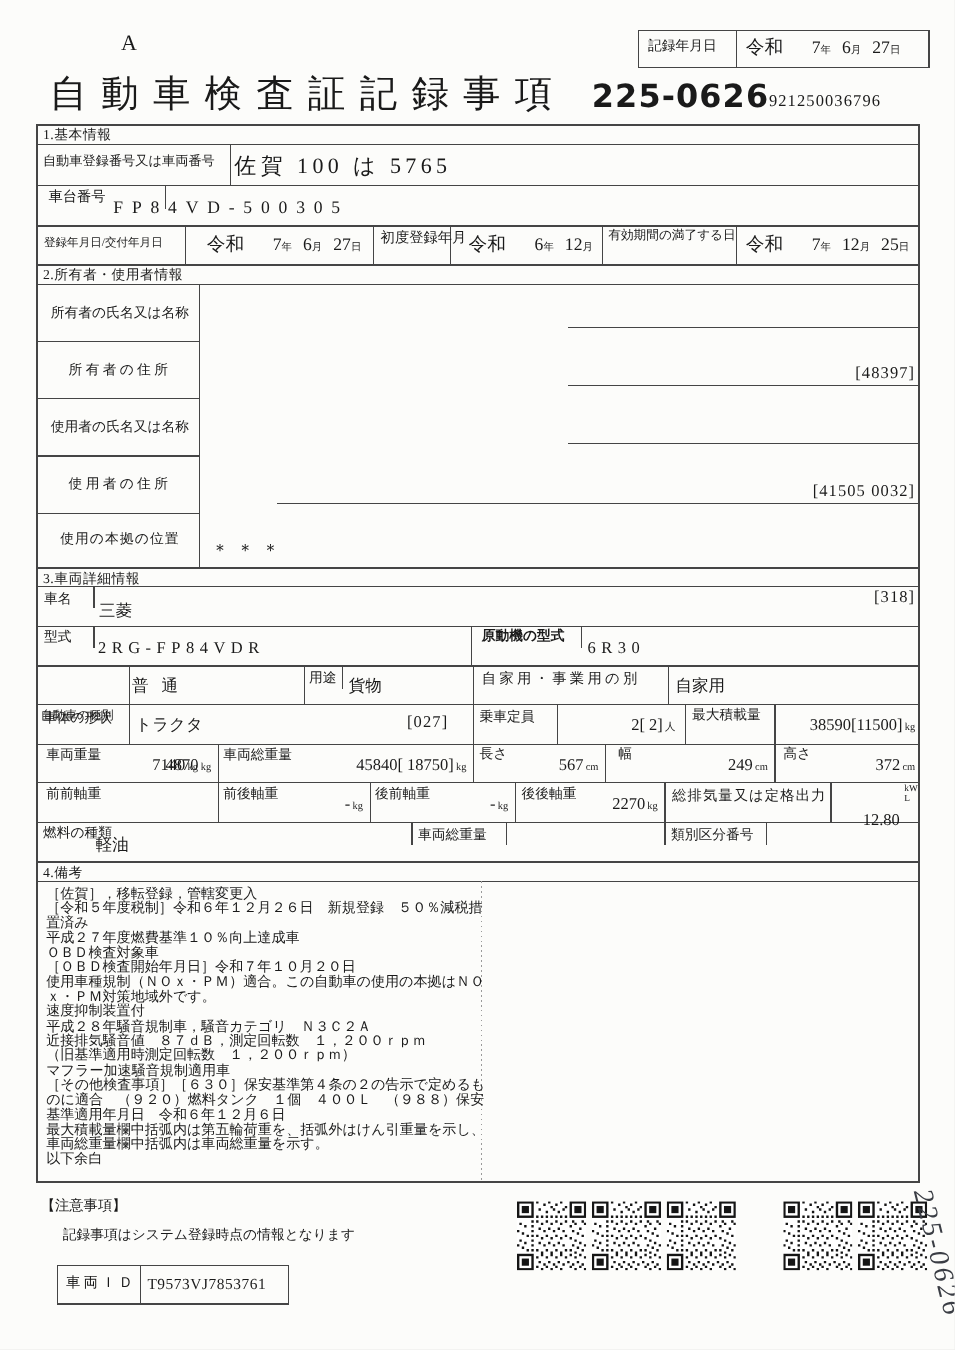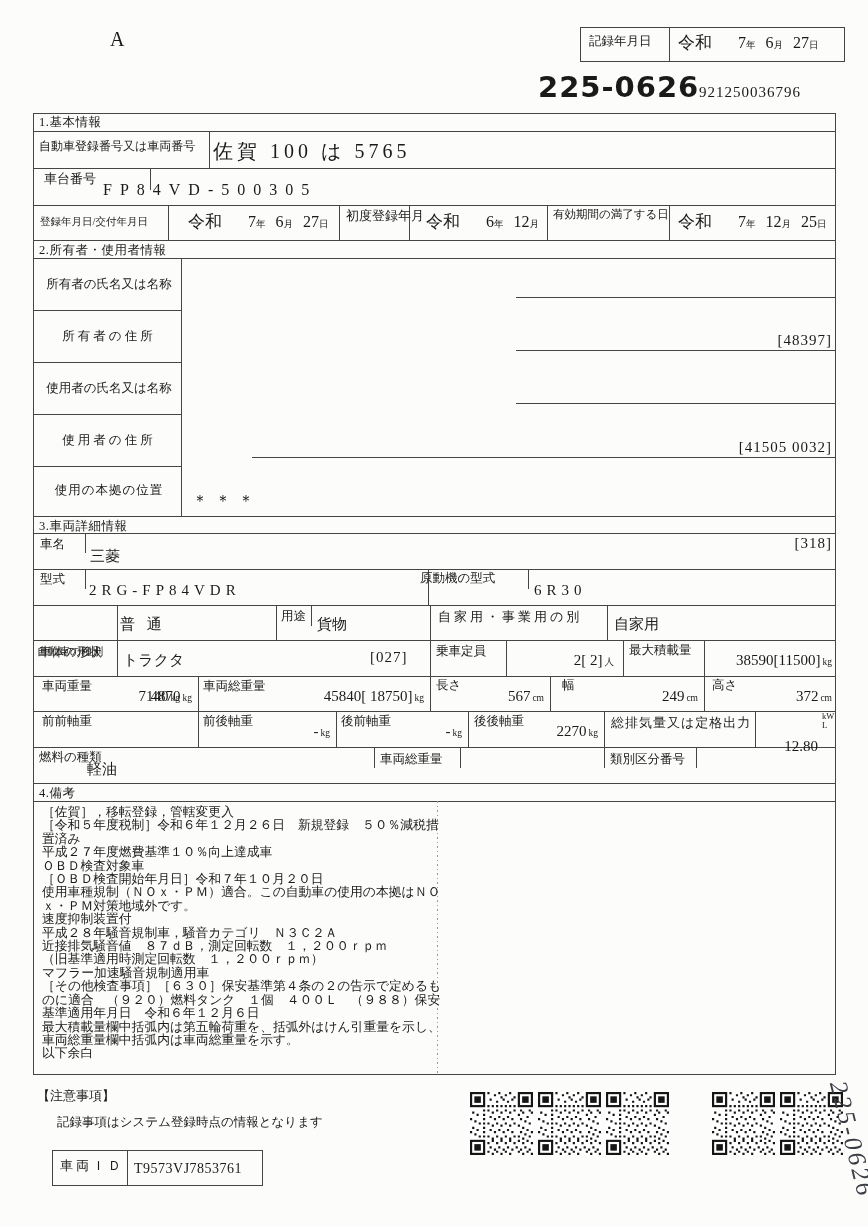--- a/index.html
+++ b/index.html
@@ -100,20 +100,21 @@
       <line x1="696.5" y1="747" x2="696.5" y2="768"></line>
       <rect x="580.5" y="27.5" width="264" height="34"></rect>
       <line x1="669.5" y1="27" x2="669.5" y2="61"></line>
       <rect x="52.5" y="1150.5" width="210" height="35"></rect>
       <line x1="127.5" y1="1150" x2="127.5" y2="1185"></line>
     </g>
     <line x1="437.5" y1="801" x2="437.5" y2="1075" stroke="#9a9a9a" stroke-width="1" stroke-dasharray="1.5,3"></line>
   </svg>
 
   <div class="t" style="left:110px;top:28px;font-size:20px;">A</div>
+  <div class="t title" style="left:45px;top:66px;">自動車検査証記録事項</div>
   <div class="t docnum" style="left:538px;top:71px;">225-0626</div>
   <div class="t serial" style="left:699px;top:84px;">921250036796</div>
 
   <div class="t lab" style="left:589px;top:34px;">記録年月日</div>
   <div class="t" style="left:678px;top:33px;">
     <span class="era">令和</span><span class="dn">7</span><span class="du">年</span><span class="dn">6</span><span class="du">月</span><span class="dn">27</span><span class="du">日</span>
   </div>
 
   <div class="t sechead" style="left:39px;top:115px;">1.基本情報</div>
   <div class="t" style="left:39px;top:141px;font-size:12px;font-family:Liberation Mono, monospace;">自動車登録番号又は車両番号</div>
@@ -144,21 +145,21 @@
   <div class="t code right" style="left:672px;top:439px;width:160px;">[41505 0032]</div>
   <div class="t stars" style="left:192px;top:492px;">＊＊＊</div>
 
   <div class="t sechead" style="left:39px;top:519px;">3.車両詳細情報</div>
   <div class="t lab" style="left:40px;top:537px;">車名</div>
   <div class="t val" style="left:90px;top:548px;">三菱</div>
   <div class="t code right" style="left:750px;top:535px;width:82px;">[318]</div>
 
   <div class="t lab" style="left:40px;top:572px;">型式</div>
   <div class="t" style="left:89px;top:582px;font-size:15px;letter-spacing:5px;">2RG-FP84VDR</div>
-  <div class="t lab" style="left:420px;top:571px;">原動機の型式</div>
+  <div class="t lab" style="left:438px;top:571px;font-weight:bold;">原動機の型式</div>
   <div class="t" style="left:534px;top:582px;font-size:15px;letter-spacing:5px;">6R30</div>
 
   <div class="t lab-s" style="left:37px;top:645px;">自動車の種別</div>
   <div class="t val ls4" style="left:120px;top:616px;">普 通</div>
   <div class="t lab" style="left:281px;top:609px;">用途</div>
   <div class="t val" style="left:317px;top:616px;">貨物</div>
   <div class="t ls3" style="left:438px;top:610px;font-size:13px;">自家用・事業用の別</div>
   <div class="t val" style="left:614px;top:616px;">自家用</div>
 
   <div class="t lab" style="left:39px;top:645px;">車体の形状</div>

